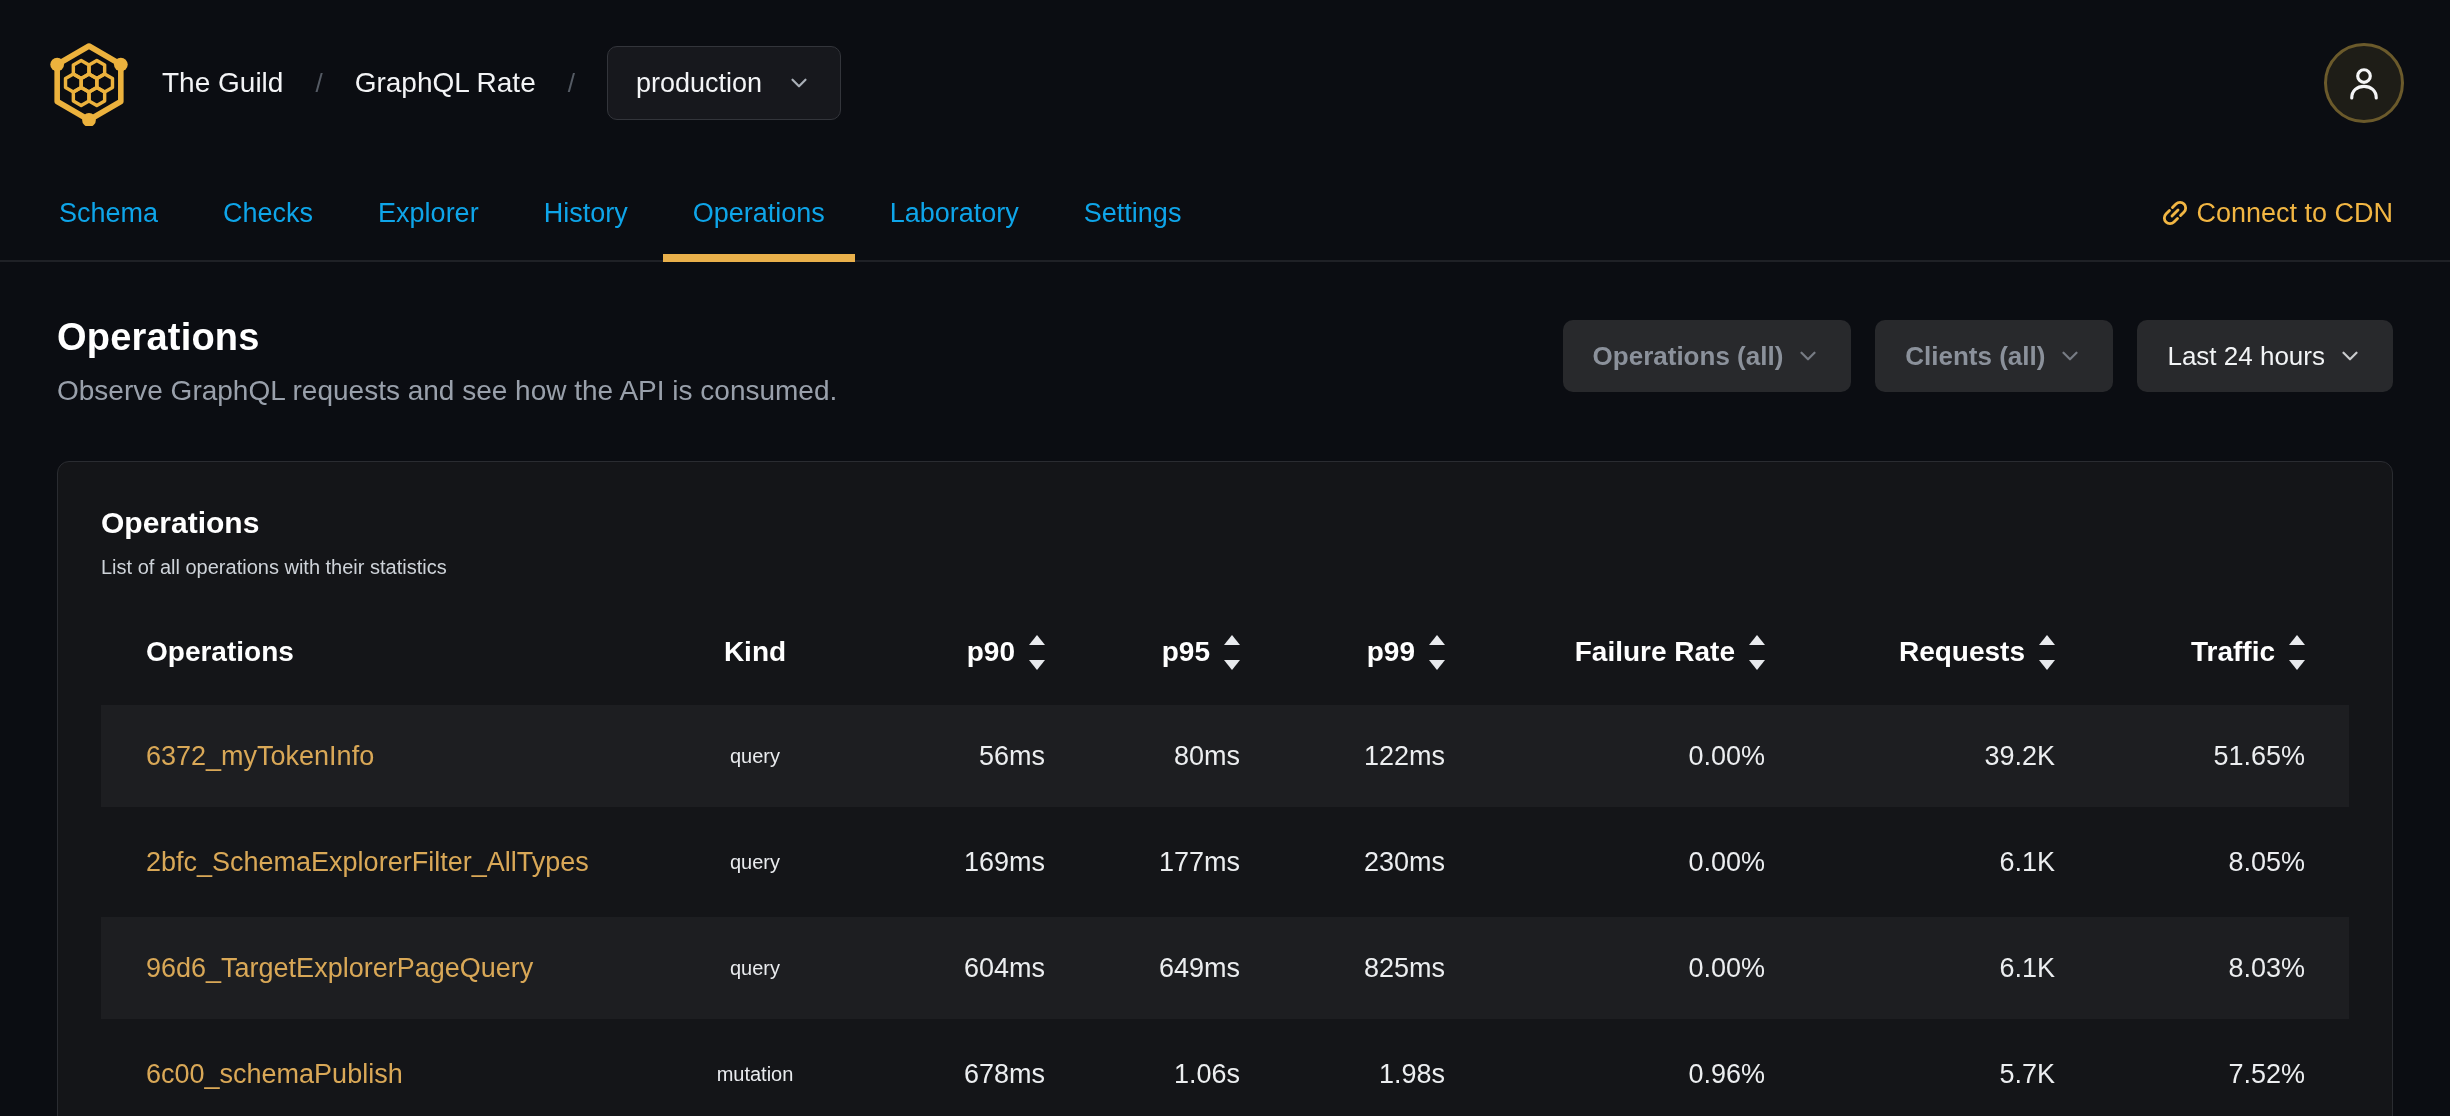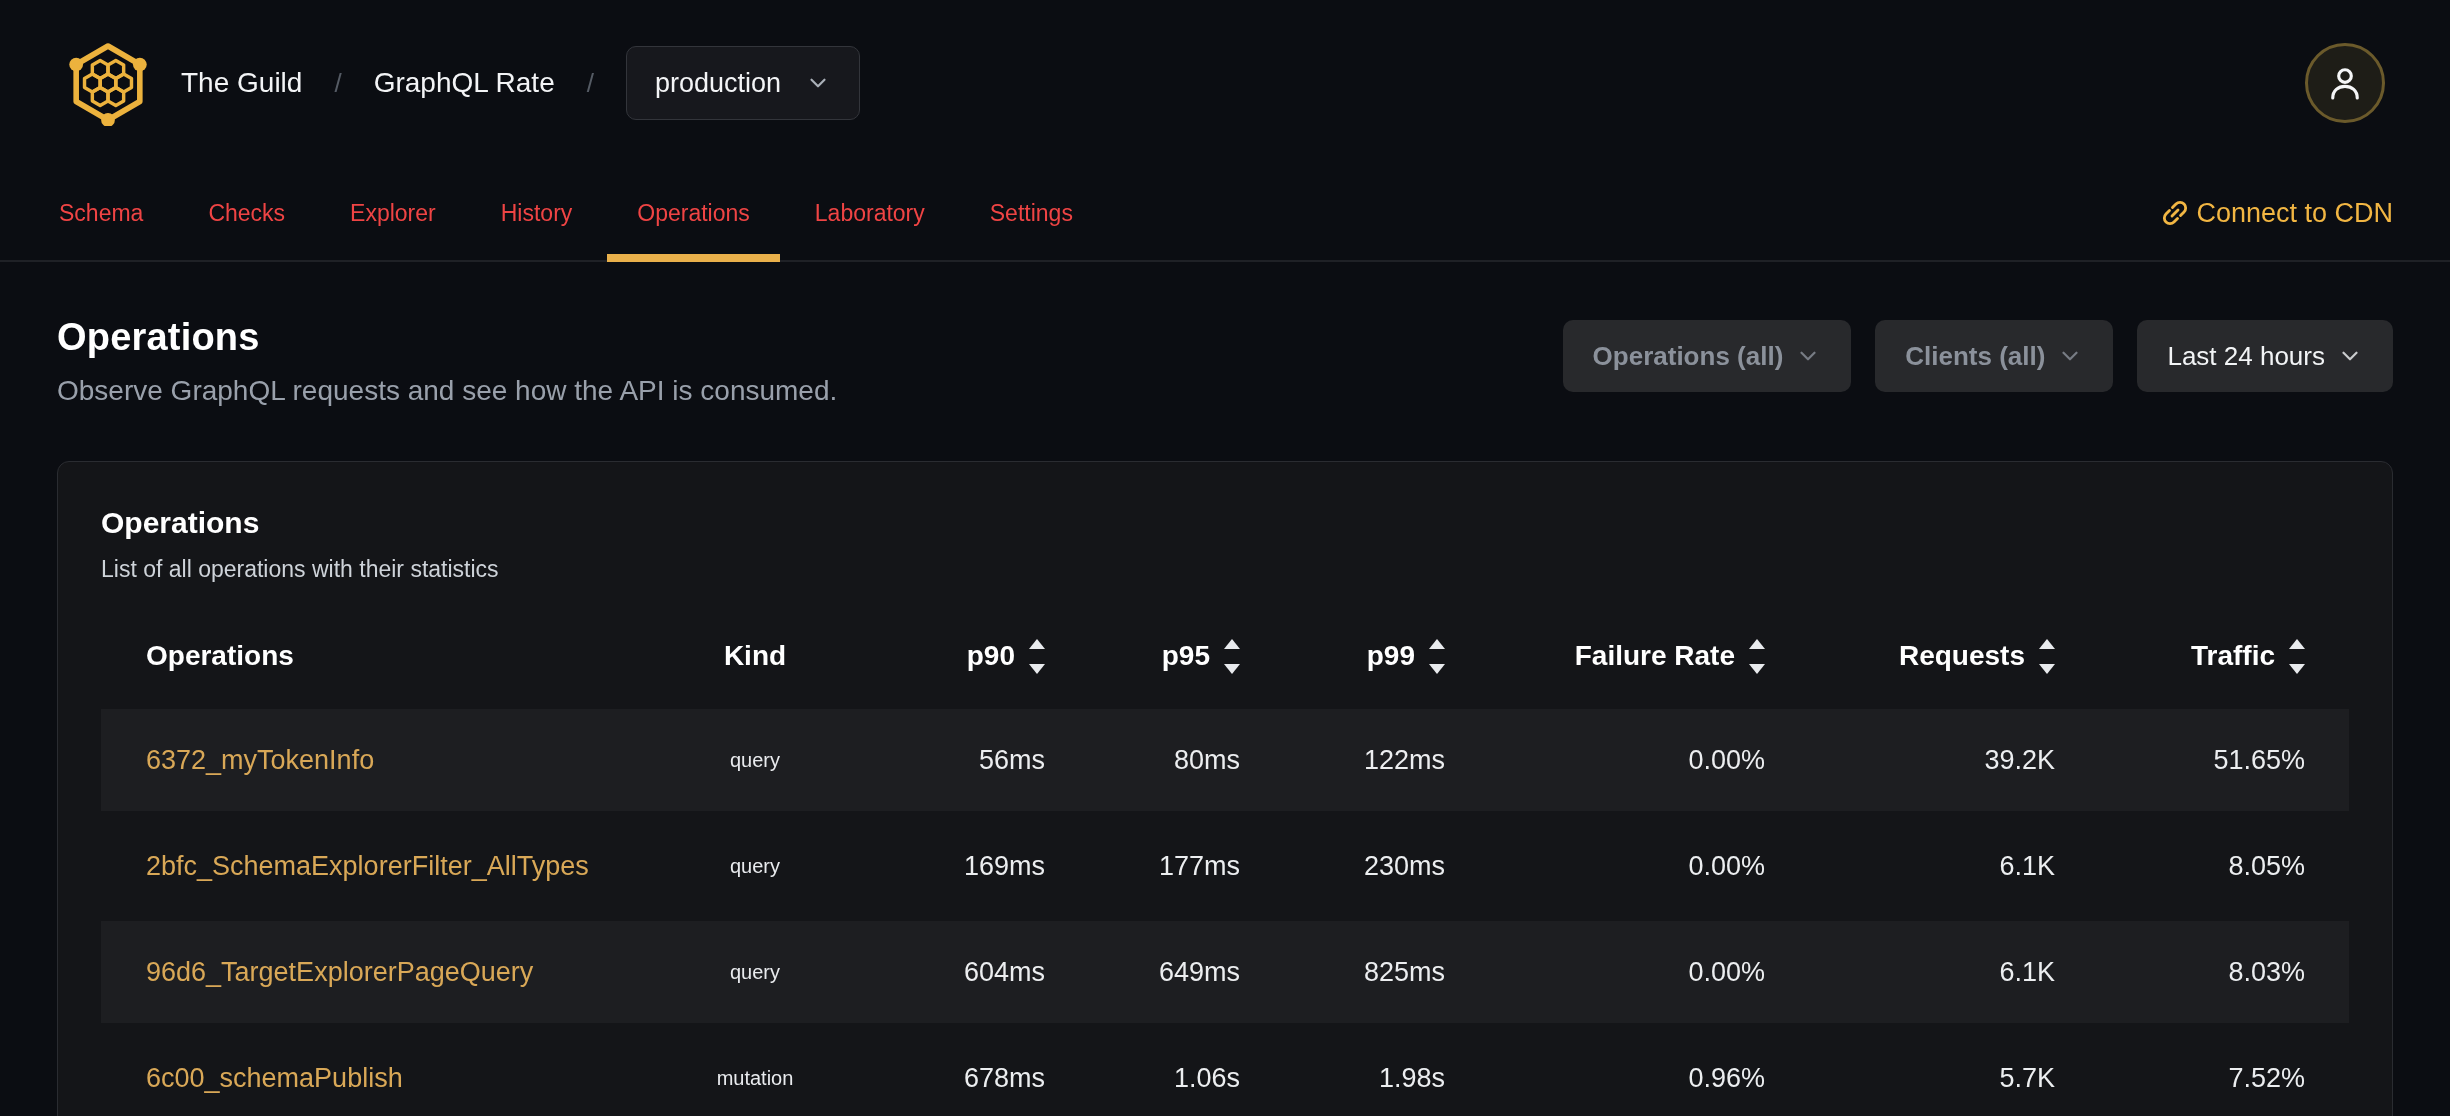--- a/index.html
+++ b/index.html
@@ -6,21 +6,21 @@
   html,body { width:2450px; height:1116px; overflow:hidden; }
   body {
     background:#0b0d12;
     color:#eceef0;
     font-family:"Liberation Sans","DejaVu Sans",sans-serif;
   }
   a { text-decoration:none; color:inherit; cursor:pointer; }
   button { font-family:inherit; border:none; cursor:pointer; background:none; color:inherit; }
 
   
-  .top-header { display:flex; align-items:center; height:166px; padding:0 65px; }
+  .top-header { display:flex; align-items:center; height:166px; padding:0 46px; }
   .logo { width:86px; height:86px; margin-right:30px; flex:0 0 auto; display:block; }
   .crumbs { display:flex; align-items:center; gap:32px; font-size:28px; color:#f3f4f6; }
   .crumb { font-weight:500; }
   .crumb-sep { color:#555b64; font-size:26px; }
   .target-btn {
     display:flex; align-items:center; gap:24px;
     height:74px; padding:0 28px; border-radius:10px;
     background:#17181d; border:1px solid #33353b;
     color:#f3f4f6; font-size:27px; font-weight:500;
   }
@@ -32,21 +32,21 @@
   }
   .avatar svg { width:42px; height:42px; color:#f5f6f7; }
 
   
   .main-nav {
     display:flex; align-items:stretch; height:96px; padding:0 29px;
     border-bottom:2px solid #1f2126;
   }
   .tab {
     display:flex; align-items:center; padding:0 30px; margin-right:5px;
-    font-size:23px; color:#ef4444; position:relative;
+    font-size:27px; color:#0ea5e9; position:relative;
   }
   .tab.active::after {
     content:""; position:absolute; left:0; right:0; bottom:-2px;
     height:8px; background:#e9b04b;
   }
   .cdn-link {
     margin-left:auto; margin-right:28px; display:flex; align-items:center; gap:4px;
     font-size:27px; color:#f2b643; font-weight:500;
   }
   .cdn-link svg { width:34px; height:34px; }
@@ -63,21 +63,21 @@
   .filter-btn.muted { color:#8b919b; }
   .filter-btn.default { color:#f2f4f6; font-weight:500; }
   .filter-btn .chev { color:currentColor; opacity:.8; }
 
   
   .card {
     margin:54px 57px 0; background:#141518; border:1px solid #2a2c31;
     border-radius:12px; padding:44px 0 0; height:700px; overflow:hidden;
   }
   .card-title { font-size:30px; font-weight:700; color:#ffffff; padding:0 43px; }
-  .card-subtitle { margin-top:16px; font-size:23px; color:#ced3d9; padding:0 43px; }
+  .card-subtitle { margin-top:16px; font-size:20px; color:#ced3d9; padding:0 43px; }
 
   table { width:calc(100% - 86px); margin:20px 43px 0; border-collapse:separate; border-spacing:0 4px; table-layout:fixed; }
   th { font-size:28px; font-weight:700; color:#ffffff; height:98px; }
   td { font-size:27px; color:#eceef0; height:102px; }
   th.left, td.left { text-align:left; padding-left:45px; }
   th.center, td.center { text-align:center; }
   th.num, td.num { text-align:right; }
   th.last, td.last { padding-right:44px; }
   tbody tr.striped td { background:#1d1e21; }
   td.kind { font-size:20px; color:#e9ebee; }

